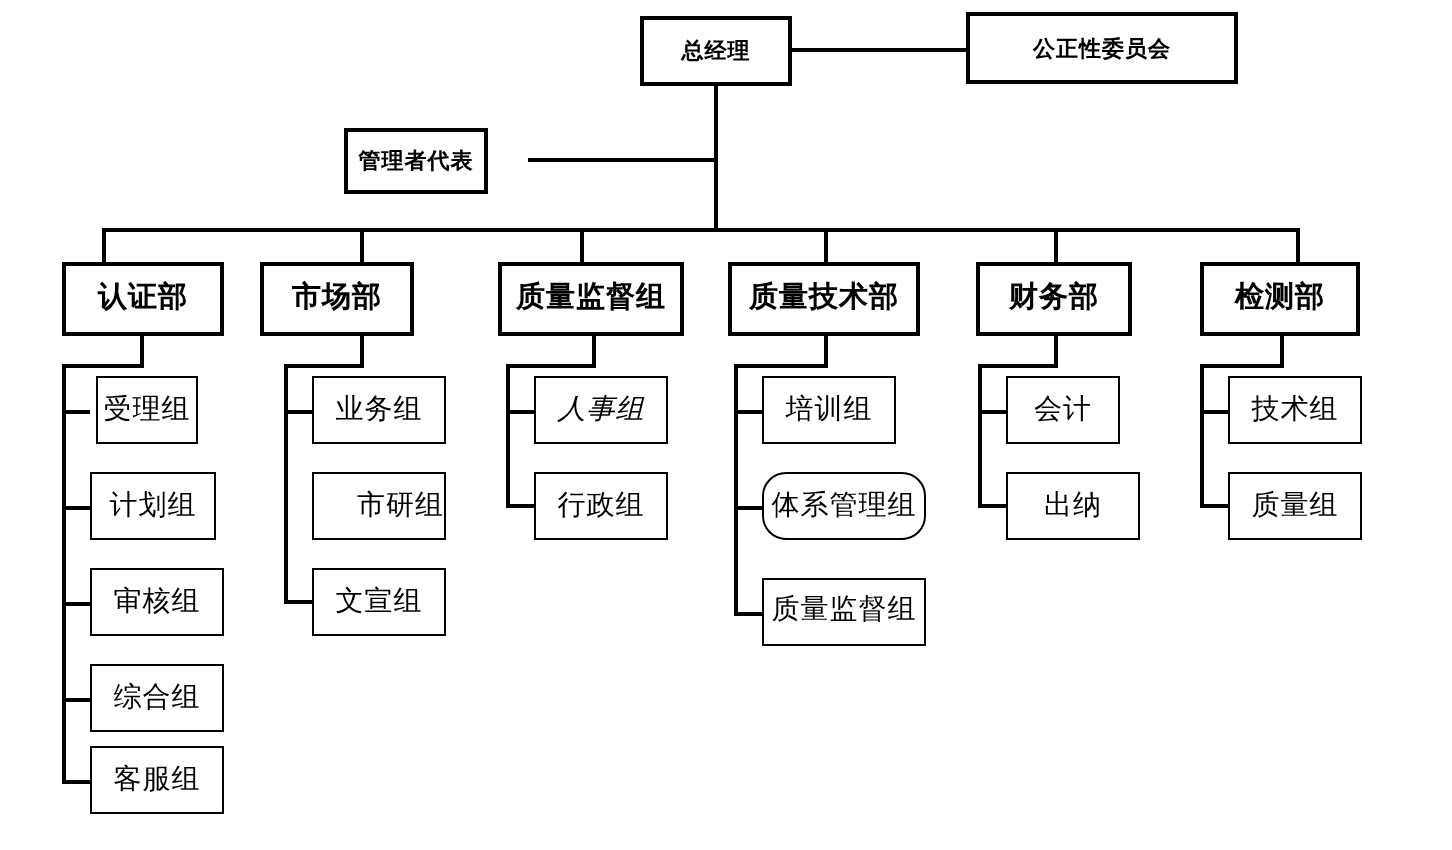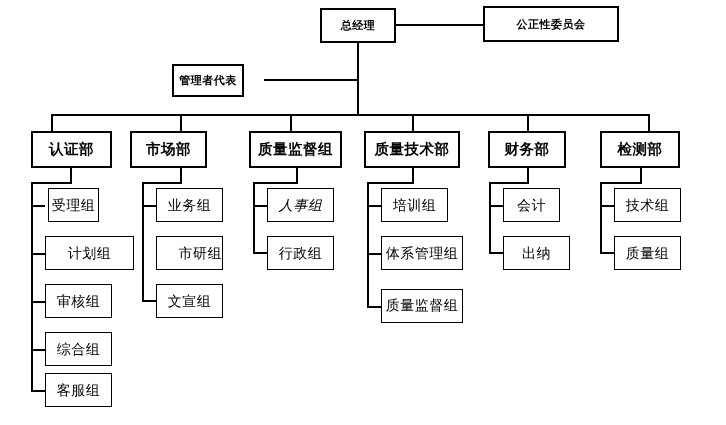--- a/index.html
+++ b/index.html
@@ -111,21 +111,21 @@
   <div class="line line-thin-v" style="left:70px; top:168px; height:15px;"></div>
   <div class="line line-thin-h" style="left:31px; top:182px; width:41px;"></div>
   <div class="line line-thin-v" style="left:31px; top:182px; height:209px;"></div>
 
   <div class="line line-thin-h" style="left:31px; top:205px; width:14px;"></div>
   <div class="box box-sub" style="left:48px; top:188px; width:51px; height:34px;">
     <span>受理组</span>
   </div>
 
   <div class="line line-thin-h" style="left:31px; top:253px; width:14px;"></div>
-  <div class="box box-sub" style="left:45px; top:236px; width:89px; height:34px;">
+  <div class="box box-sub" style="left:45px; top:236px; width:63px; height:34px;">
     <span>计划组</span>
   </div>
 
   <div class="line line-thin-h" style="left:31px; top:301px; width:14px;"></div>
   <div class="box box-sub" style="left:45px; top:284px; width:67px; height:34px;">
     <span>审核组</span>
   </div>
 
   <div class="line line-thin-h" style="left:31px; top:349px; width:14px;"></div>
   <div class="box box-sub" style="left:45px; top:332px; width:67px; height:34px;">
@@ -172,21 +172,21 @@
   <div class="line line-thin-v" style="left:412px; top:168px; height:15px;"></div>
   <div class="line line-thin-h" style="left:367px; top:182px; width:47px;"></div>
   <div class="line line-thin-v" style="left:367px; top:182px; height:125px;"></div>
 
   <div class="line line-thin-h" style="left:367px; top:205px; width:14px;"></div>
   <div class="box box-sub" style="left:381px; top:188px; width:67px; height:34px;">
     <span>培训组</span>
   </div>
 
   <div class="line line-thin-h" style="left:367px; top:253px; width:14px;"></div>
-  <div class="box box-sub" style="left:381px; top:236px; width:82px; height:34px;">
+  <div class="box box-sub" style="left:381px; top:236px; width:82px; height:34px;border-radius:12px;">
     <span>体系管理组</span>
   </div>
 
   <div class="line line-thin-h" style="left:367px; top:306px; width:14px;"></div>
   <div class="box box-sub" style="left:381px; top:289px; width:82px; height:34px;font-family:Liberation Mono, monospace;">
     <span>质量监督组</span>
   </div>
 
   <div class="line line-thin-v" style="left:527px; top:168px; height:15px;"></div>
   <div class="line line-thin-h" style="left:489px; top:182px; width:40px;"></div>

